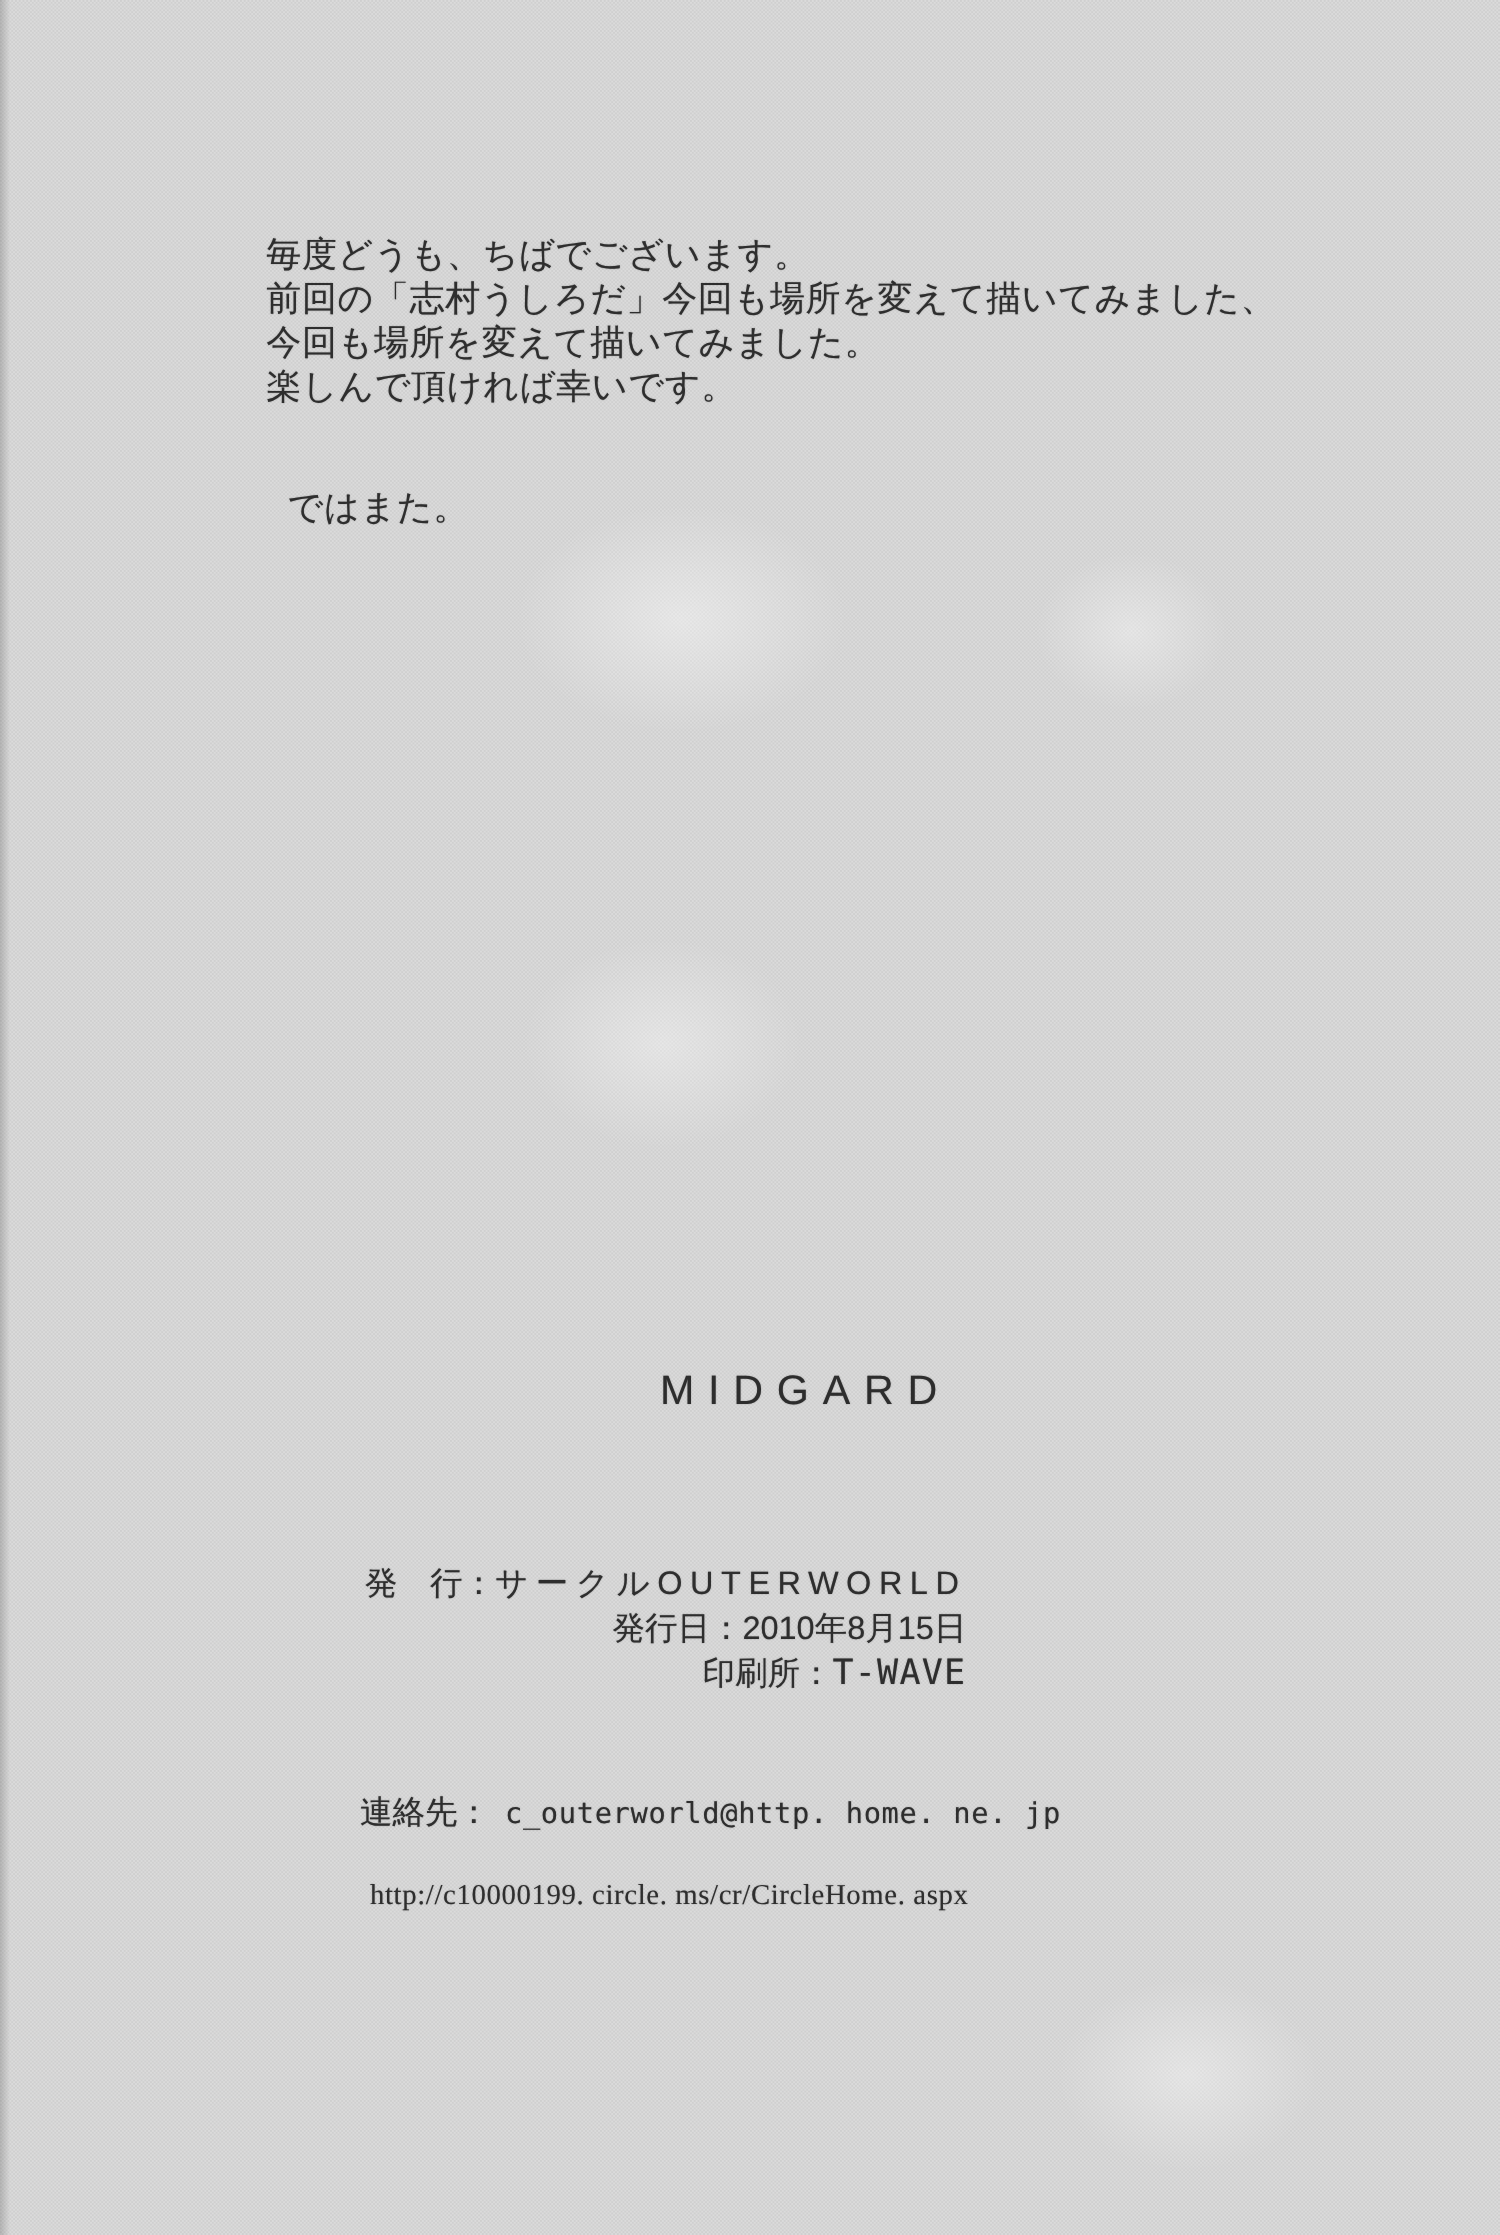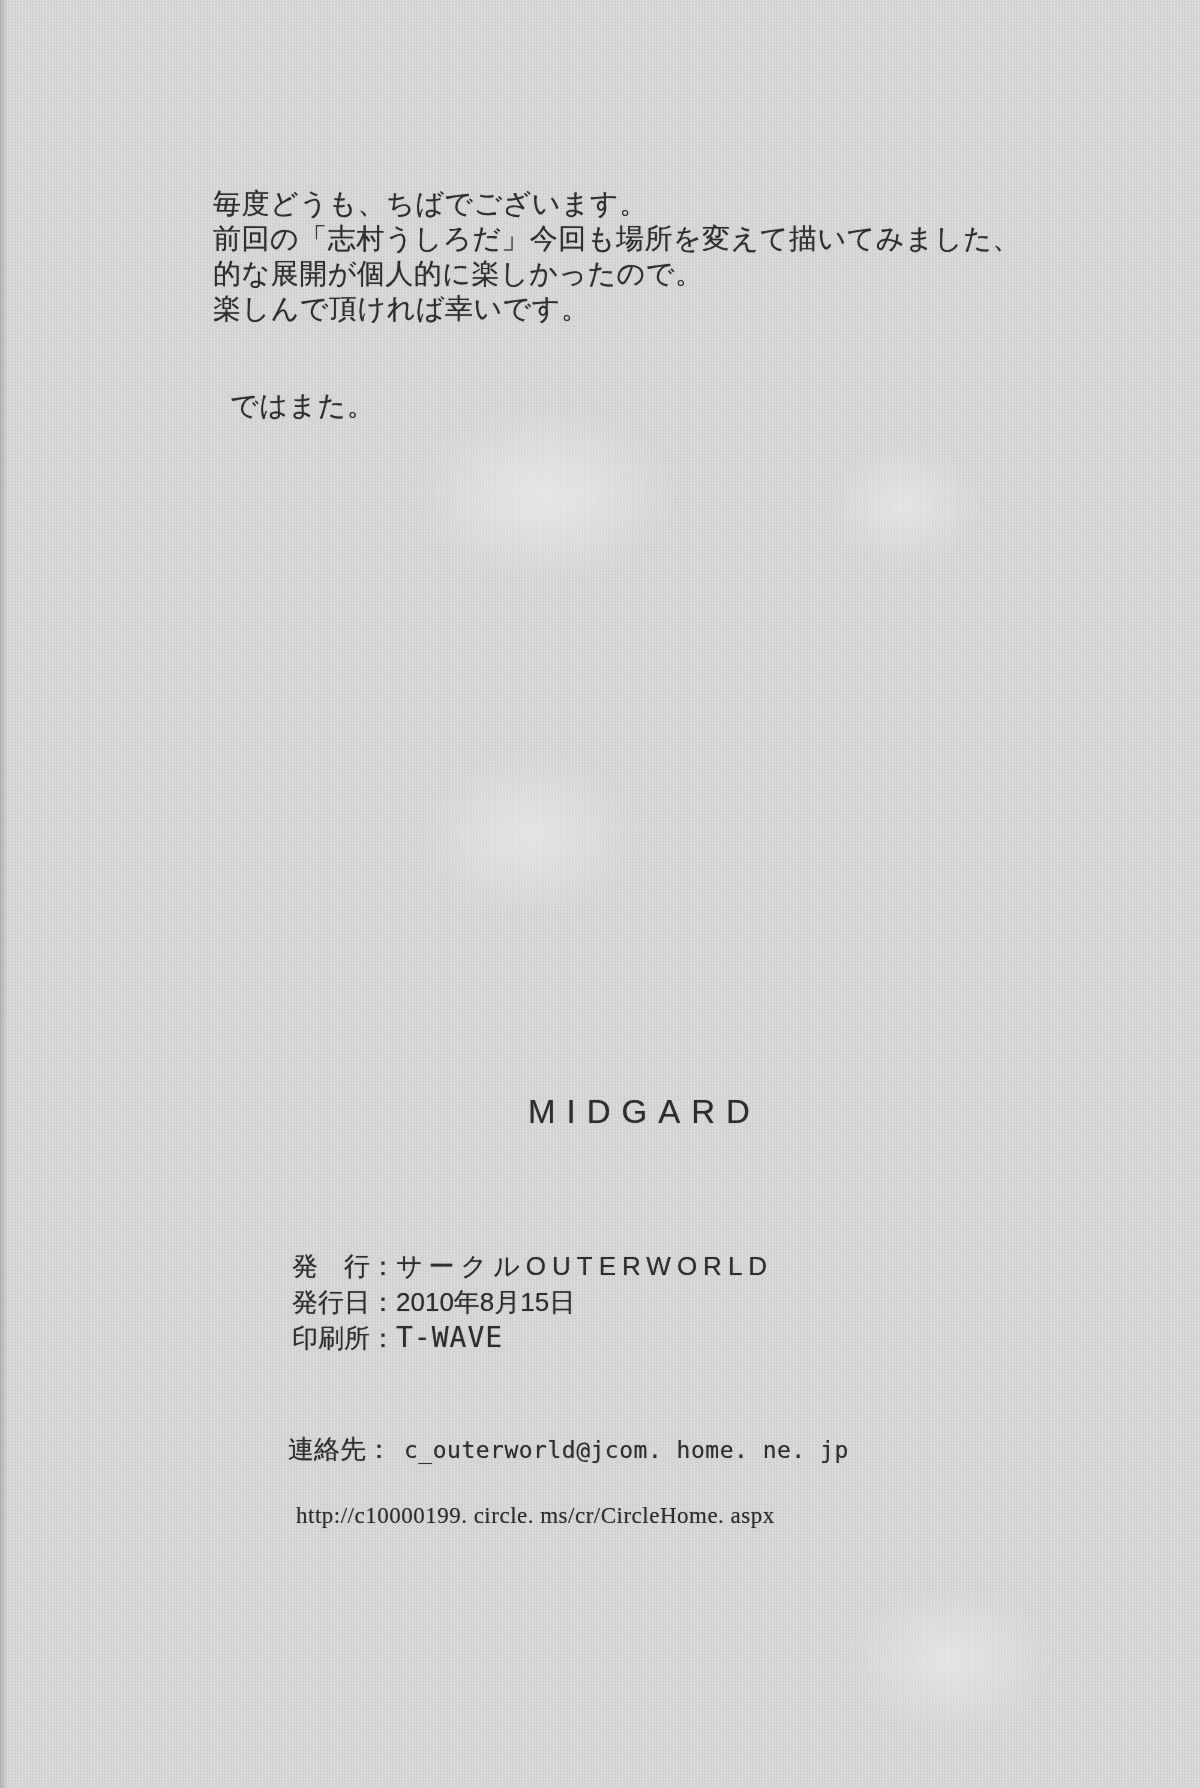--- a/index.html
+++ b/index.html
@@ -59,20 +59,21 @@
     text-shadow: 0 0 1px rgba(45,45,45,0.5);
     white-space: nowrap;
   }
   .colophon {
     position: absolute;
     left: 292px;
     top: 1249px;
     font-size: 26px;
     line-height: 35.5px;
     white-space: nowrap;
+    text-align: right;
   }
   .colophon .row { margin: 0; }
   .val.spaced { letter-spacing: 6px; }
   .val.mono {
     font-family: "DejaVu Sans Mono", monospace;
     font-size: 28px;
     letter-spacing: 1px;
     text-shadow: 0 0 1px rgba(45,45,45,0.5);
   }
   .contact {
@@ -97,39 +98,39 @@
   }
 </style>
 </head>
 <body>
 
 <div class="page">
 
   <div class="afterword jp-text">
     <p>毎度どうも、ちばでございます。</p>
     <p>前回の「志村うしろだ」今回も場所を変えて描いてみました、</p>
-    <p>的な展開が個人的に楽しかったので。</p>
+    <p>今回も場所を変えて描いてみました。</p>
     <p>楽しんで頂ければ幸いです。</p>
   </div>
 
   <div class="closing jp-text">ではまた。</div>
 
   <div class="book-title">MIDGARD</div>
 
   <div class="colophon jp-text">
     <div class="row">
       <span class="lab">発　行：</span><span class="val spaced">サークルOUTERWORLD</span>
     </div>
     <div class="row">
       <span class="lab">発行日：</span><span class="val">2010年8月15日</span>
     </div>
     <div class="row">
       <span class="lab">印刷所：</span><span class="val mono">T-WAVE</span>
     </div>
   </div>
 
   <div class="contact jp-text">
-    <span class="lab">連絡先：</span><span class="val mono">c_outerworld@jcom. home. ne. jp</span>
+    <span class="lab">連絡先：</span><span class="val mono">c_outerworld@http. home. ne. jp</span>
   </div>
 
   <div class="site-url">http://c10000199. circle. ms/cr/CircleHome. aspx</div>
 
 </div>
 
 </body></html>

